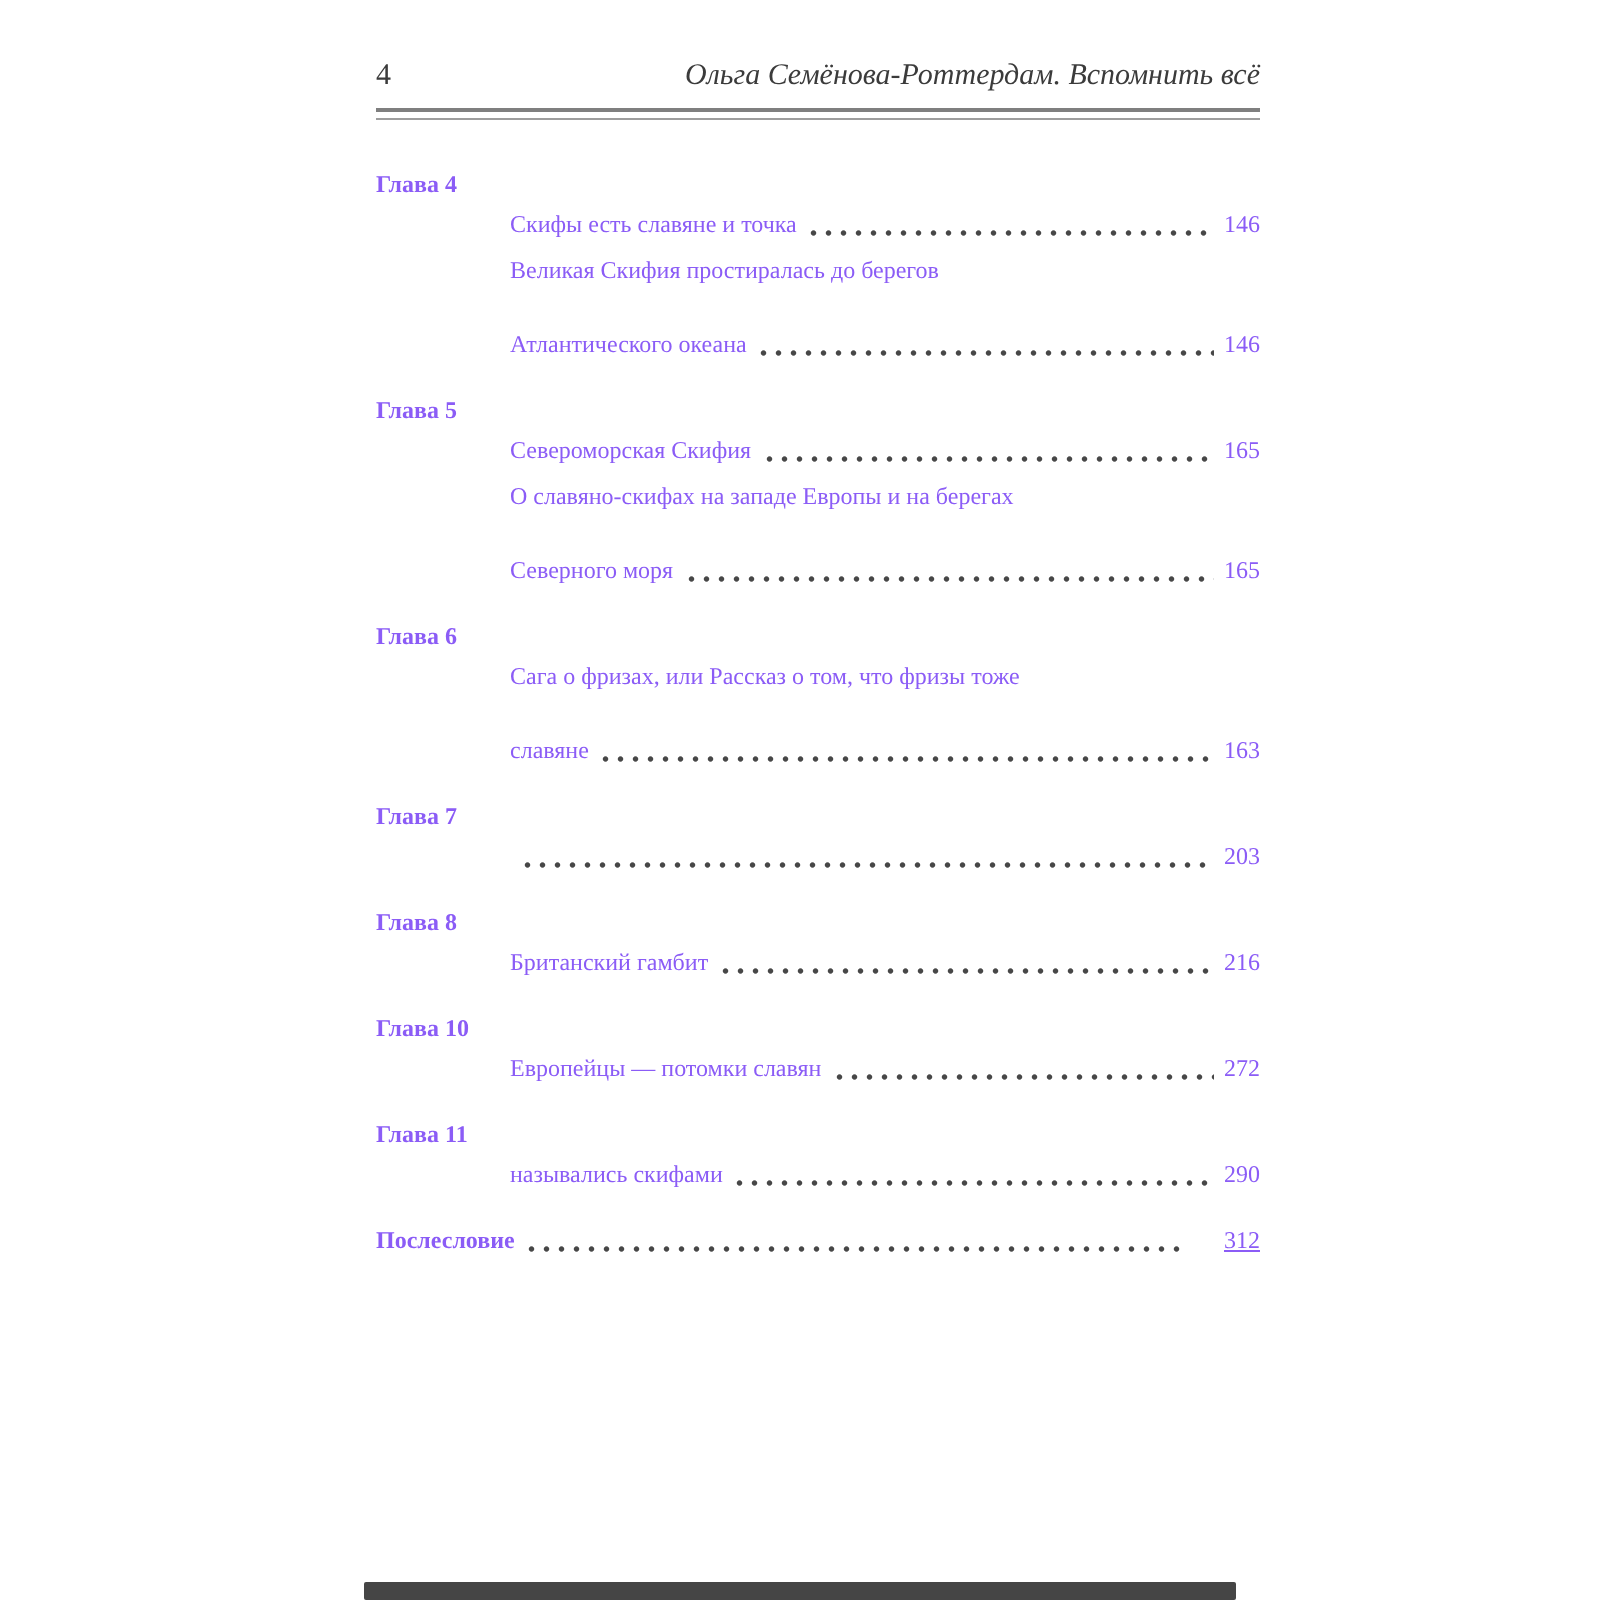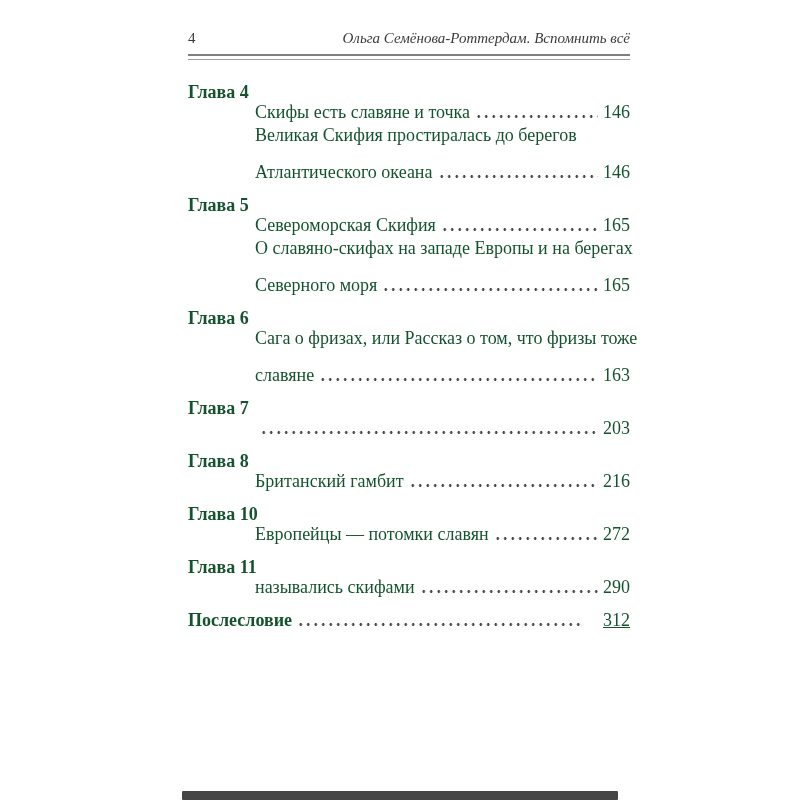--- a/index.html
+++ b/index.html
@@ -25,21 +25,21 @@
   }
   .page-header .folio { font-weight: normal; }
   .page-header .running-title { font-style: italic; }
   .header-rule {
     margin-top: 7px;
     height: 3px;
     border-top: 2px solid #7f7f7f;
     border-bottom: 1px solid #9d9d9d;
   }
   
-  .toc { margin-top: 24px; font-size: 18px; line-height: 17px; color: #14532d; }
+  .toc { margin-top: 24px; font-size: 12px; line-height: 17px; color: #8b5cf6; }
   .entry { display: flex; margin-bottom: 16px; }
   .entry .label { flex: none; width: 67px; font-weight: bold; white-space: nowrap; }
   .entry .lines { flex: 1; min-width: 0; }
   .line { display: flex; margin-top: 20px; }
   .line .t { white-space: nowrap; }
   .line .p { flex: none; margin-left: 2px; text-align: right; }
   .leader {
     flex: 1;
     min-width: 14px;
     margin: 0 3px;

